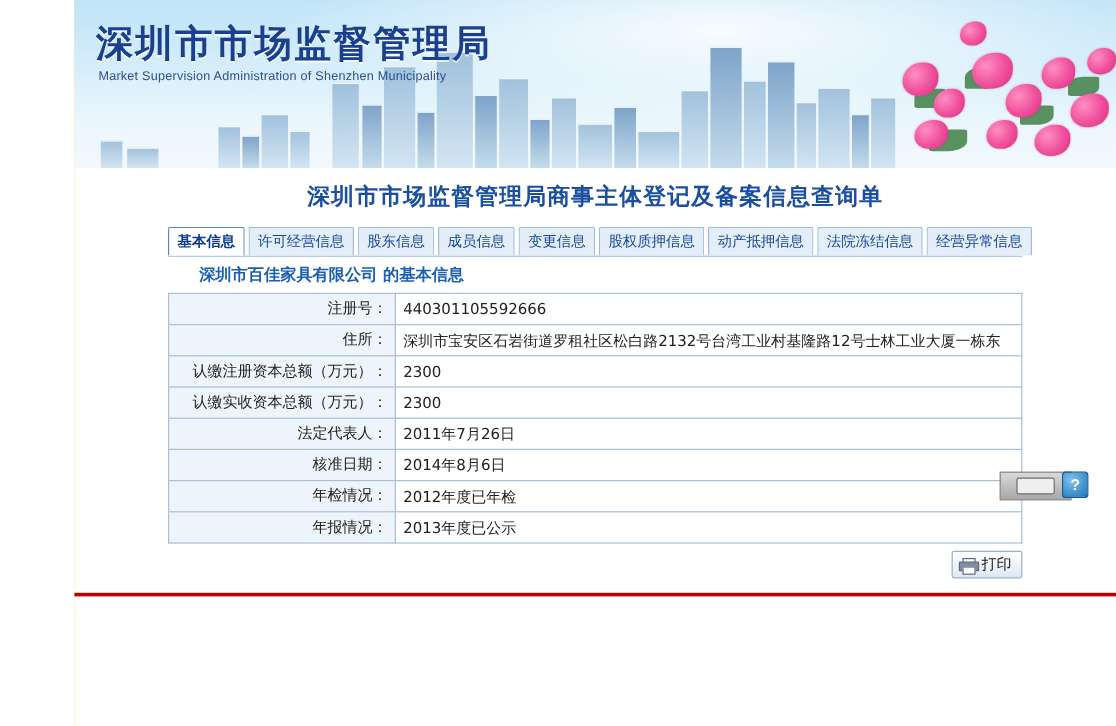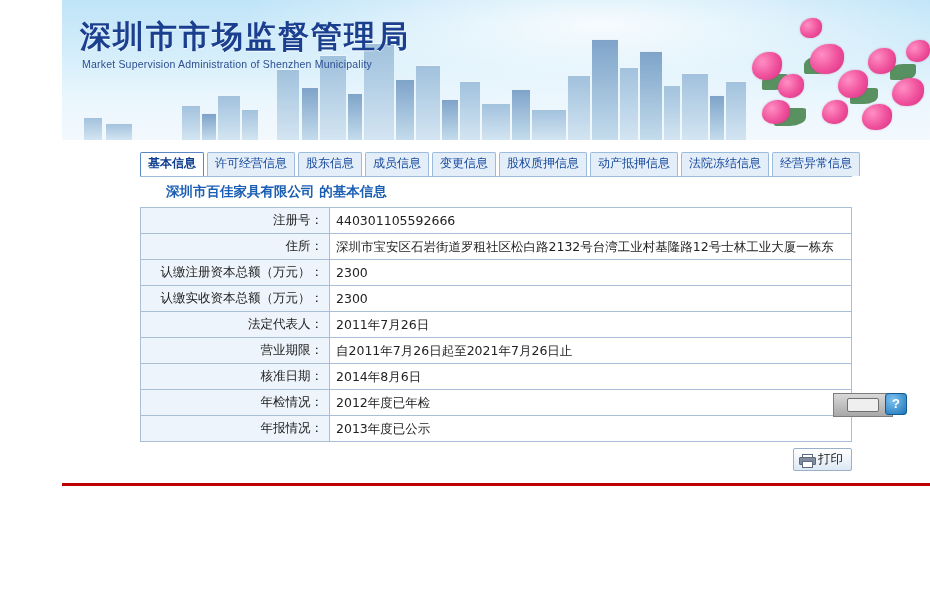--- a/index.html
+++ b/index.html
@@ -117,21 +117,21 @@
     padding: 4px 7px 4px 7px;
     font-size: 12px;
     color: #14479b;
     background: #e4eef9;
     border: 1px solid #9dbbdd;
     border-bottom: none;
     border-radius: 2px 2px 0 0;
     cursor: pointer;
     white-space: nowrap;
     line-height: 15px;
-    font-family: Liberation Mono, monospace;
+    font-family: Liberation Sans, sans-serif;
     text-align: center;
   }
   .tab.active {
     background: #ffffff;
     border-color: #5b86c4;
     font-weight: bold;
     color: #0c3c8e;
   }
   .tabs-rule {
     margin: 0 auto;
@@ -321,20 +321,21 @@
       <div class="flower" style="left:844px;top:40px;width:24px;height:22px;"></div>
       <div class="flower" style="left:738px;top:18px;width:22px;height:20px;"></div>
     </div>
 
     <div class="banner-title">深圳市市场监督管理局</div>
     <div class="banner-subtitle">Market Supervision Administration of Shenzhen Municipality</div>
   </div>
 
   <div class="content">
 
+    <div class="page-heading">深圳市市场监督管理局商事主体登记及备案信息查询单</div>
 
     <div class="tabs">
       <div class="tab active">基本信息</div>
       <div class="tab">许可经营信息</div>
       <div class="tab">股东信息</div>
       <div class="tab">成员信息</div>
       <div class="tab">变更信息</div>
       <div class="tab">股权质押信息</div>
       <div class="tab">动产抵押信息</div>
       <div class="tab">法院冻结信息</div>
@@ -360,24 +361,20 @@
         </tr>
         <tr>
           <td class="lbl">认缴实收资本总额（万元）：</td>
           <td class="val">2300</td>
         </tr>
         <tr>
           <td class="lbl">法定代表人：</td>
           <td class="val">2011年7月26日</td>
         </tr>
         <tr>
-          <td class="lbl">营业期限：</td>
-          <td class="val">自2011年7月26日起至2021年7月26日止</td>
-        </tr>
-        <tr>
           <td class="lbl">核准日期：</td>
           <td class="val">2014年8月6日</td>
         </tr>
         <tr>
           <td class="lbl">年检情况：</td>
           <td class="val">2012年度已年检</td>
         </tr>
         <tr>
           <td class="lbl">年报情况：</td>
           <td class="val">2013年度已公示</td>

